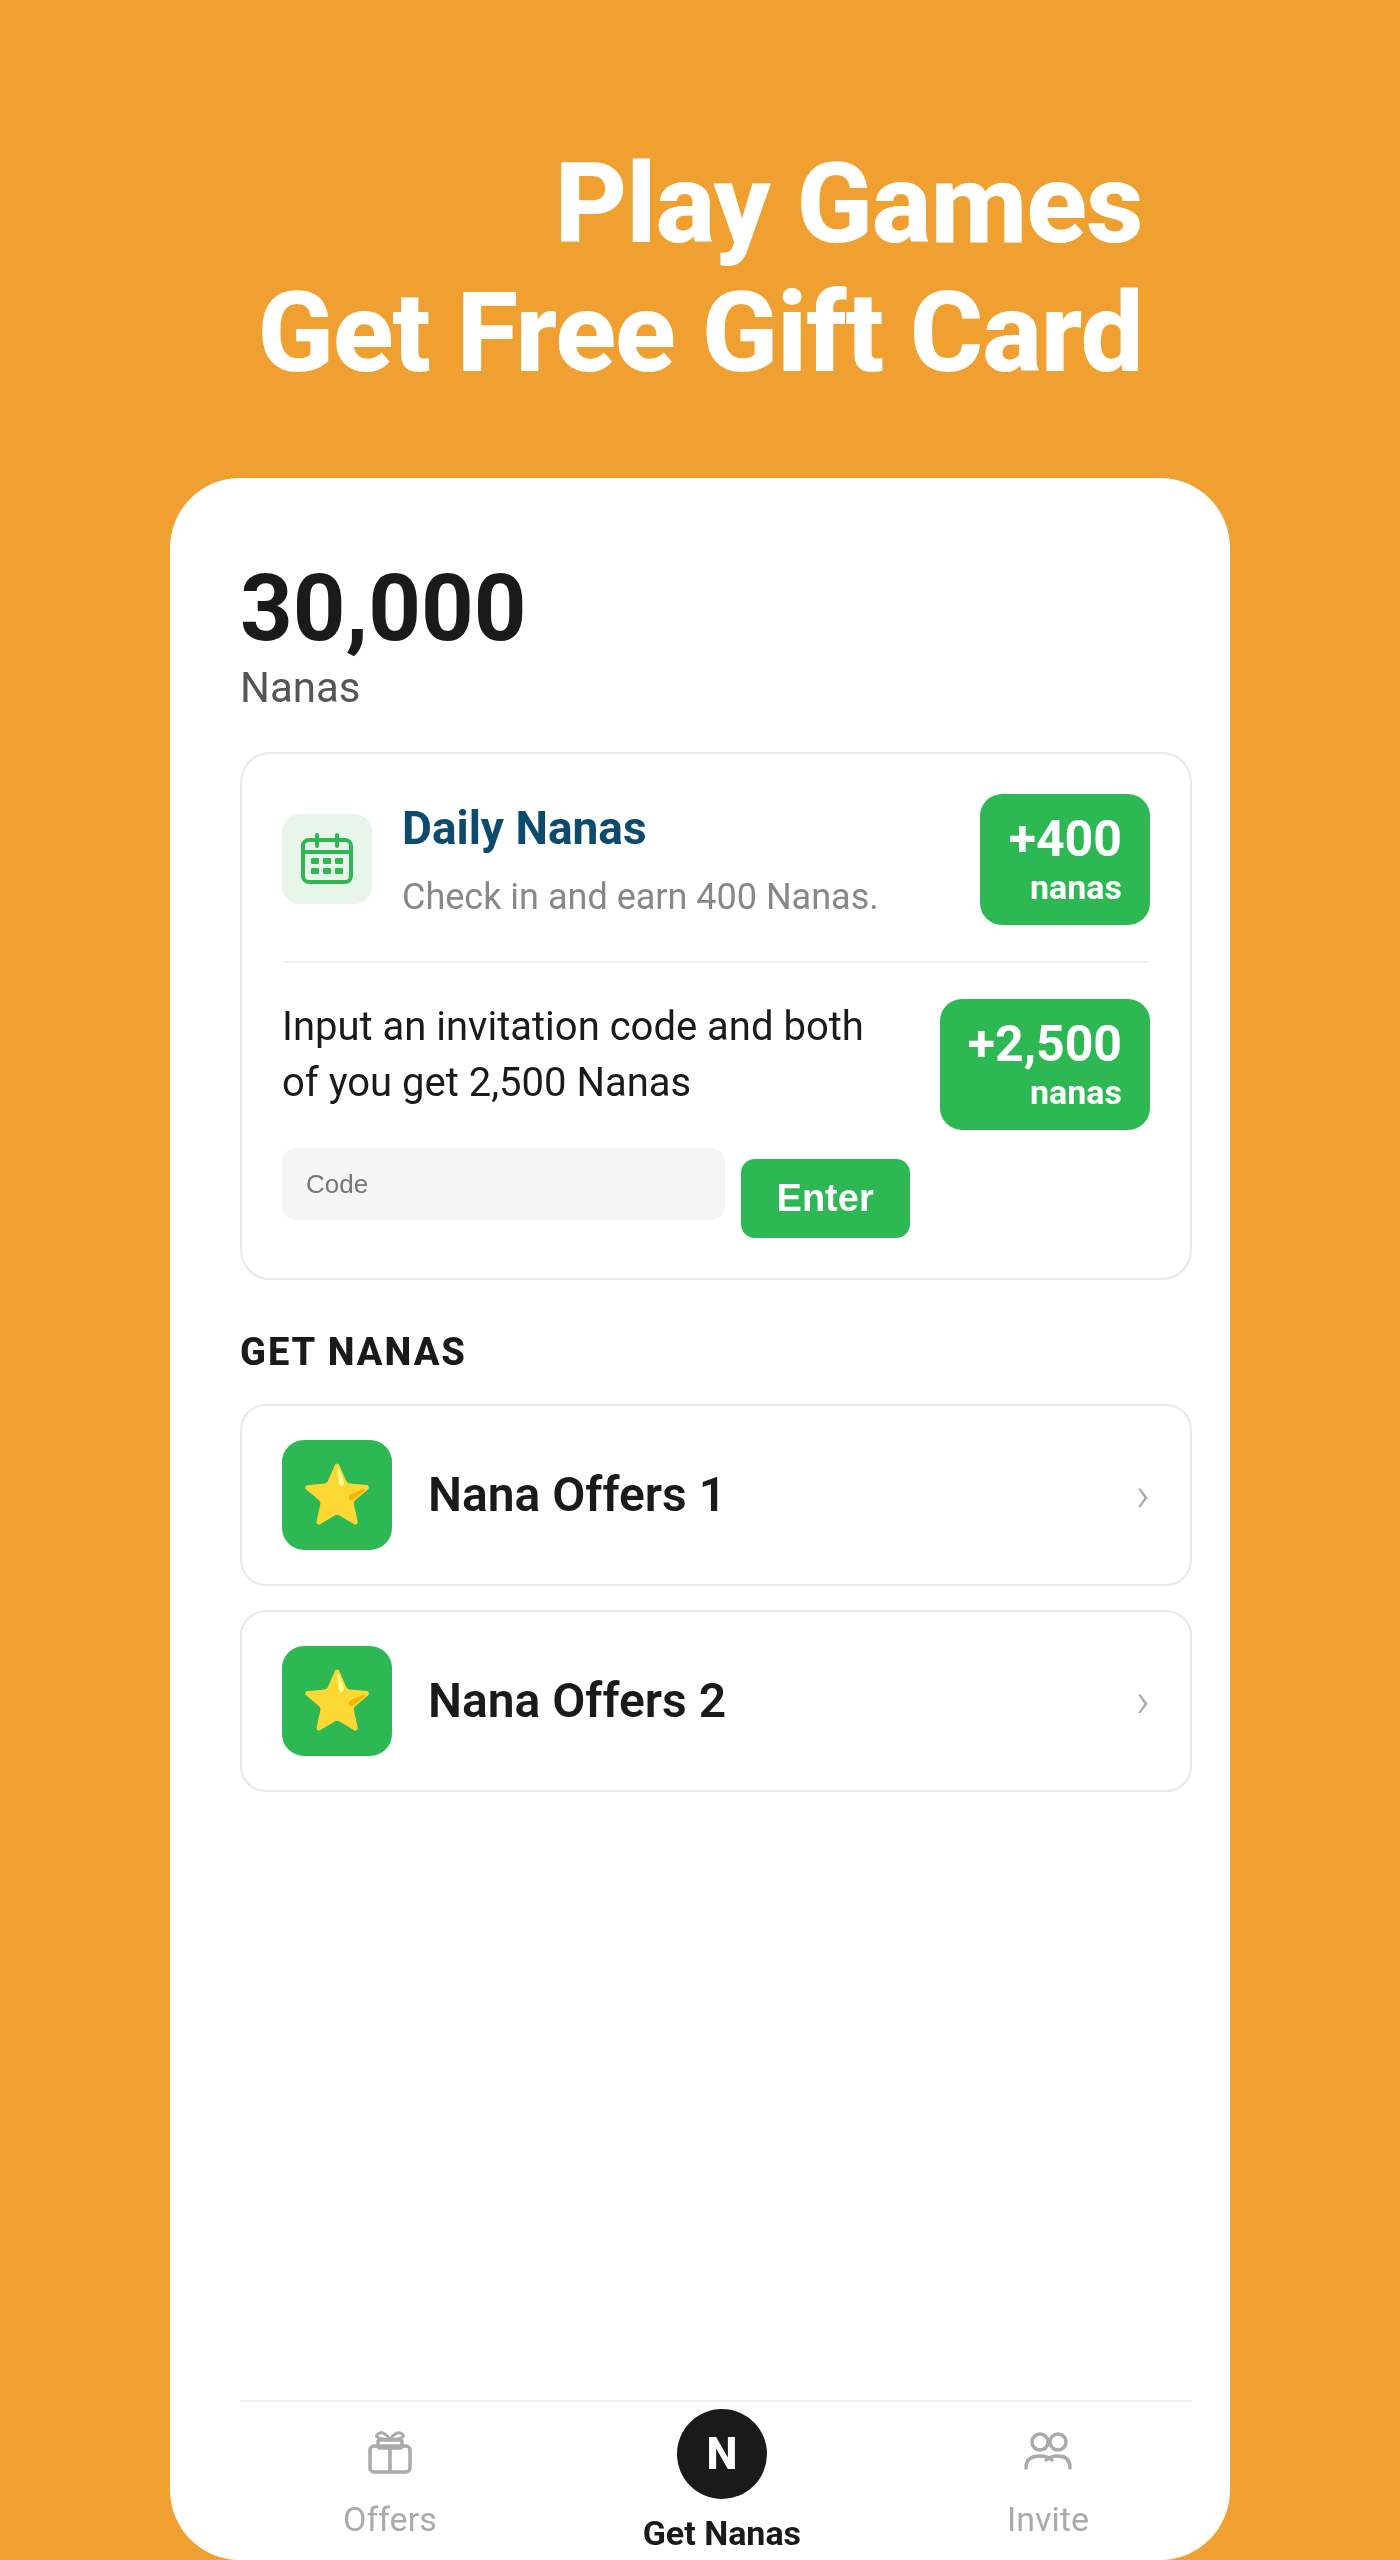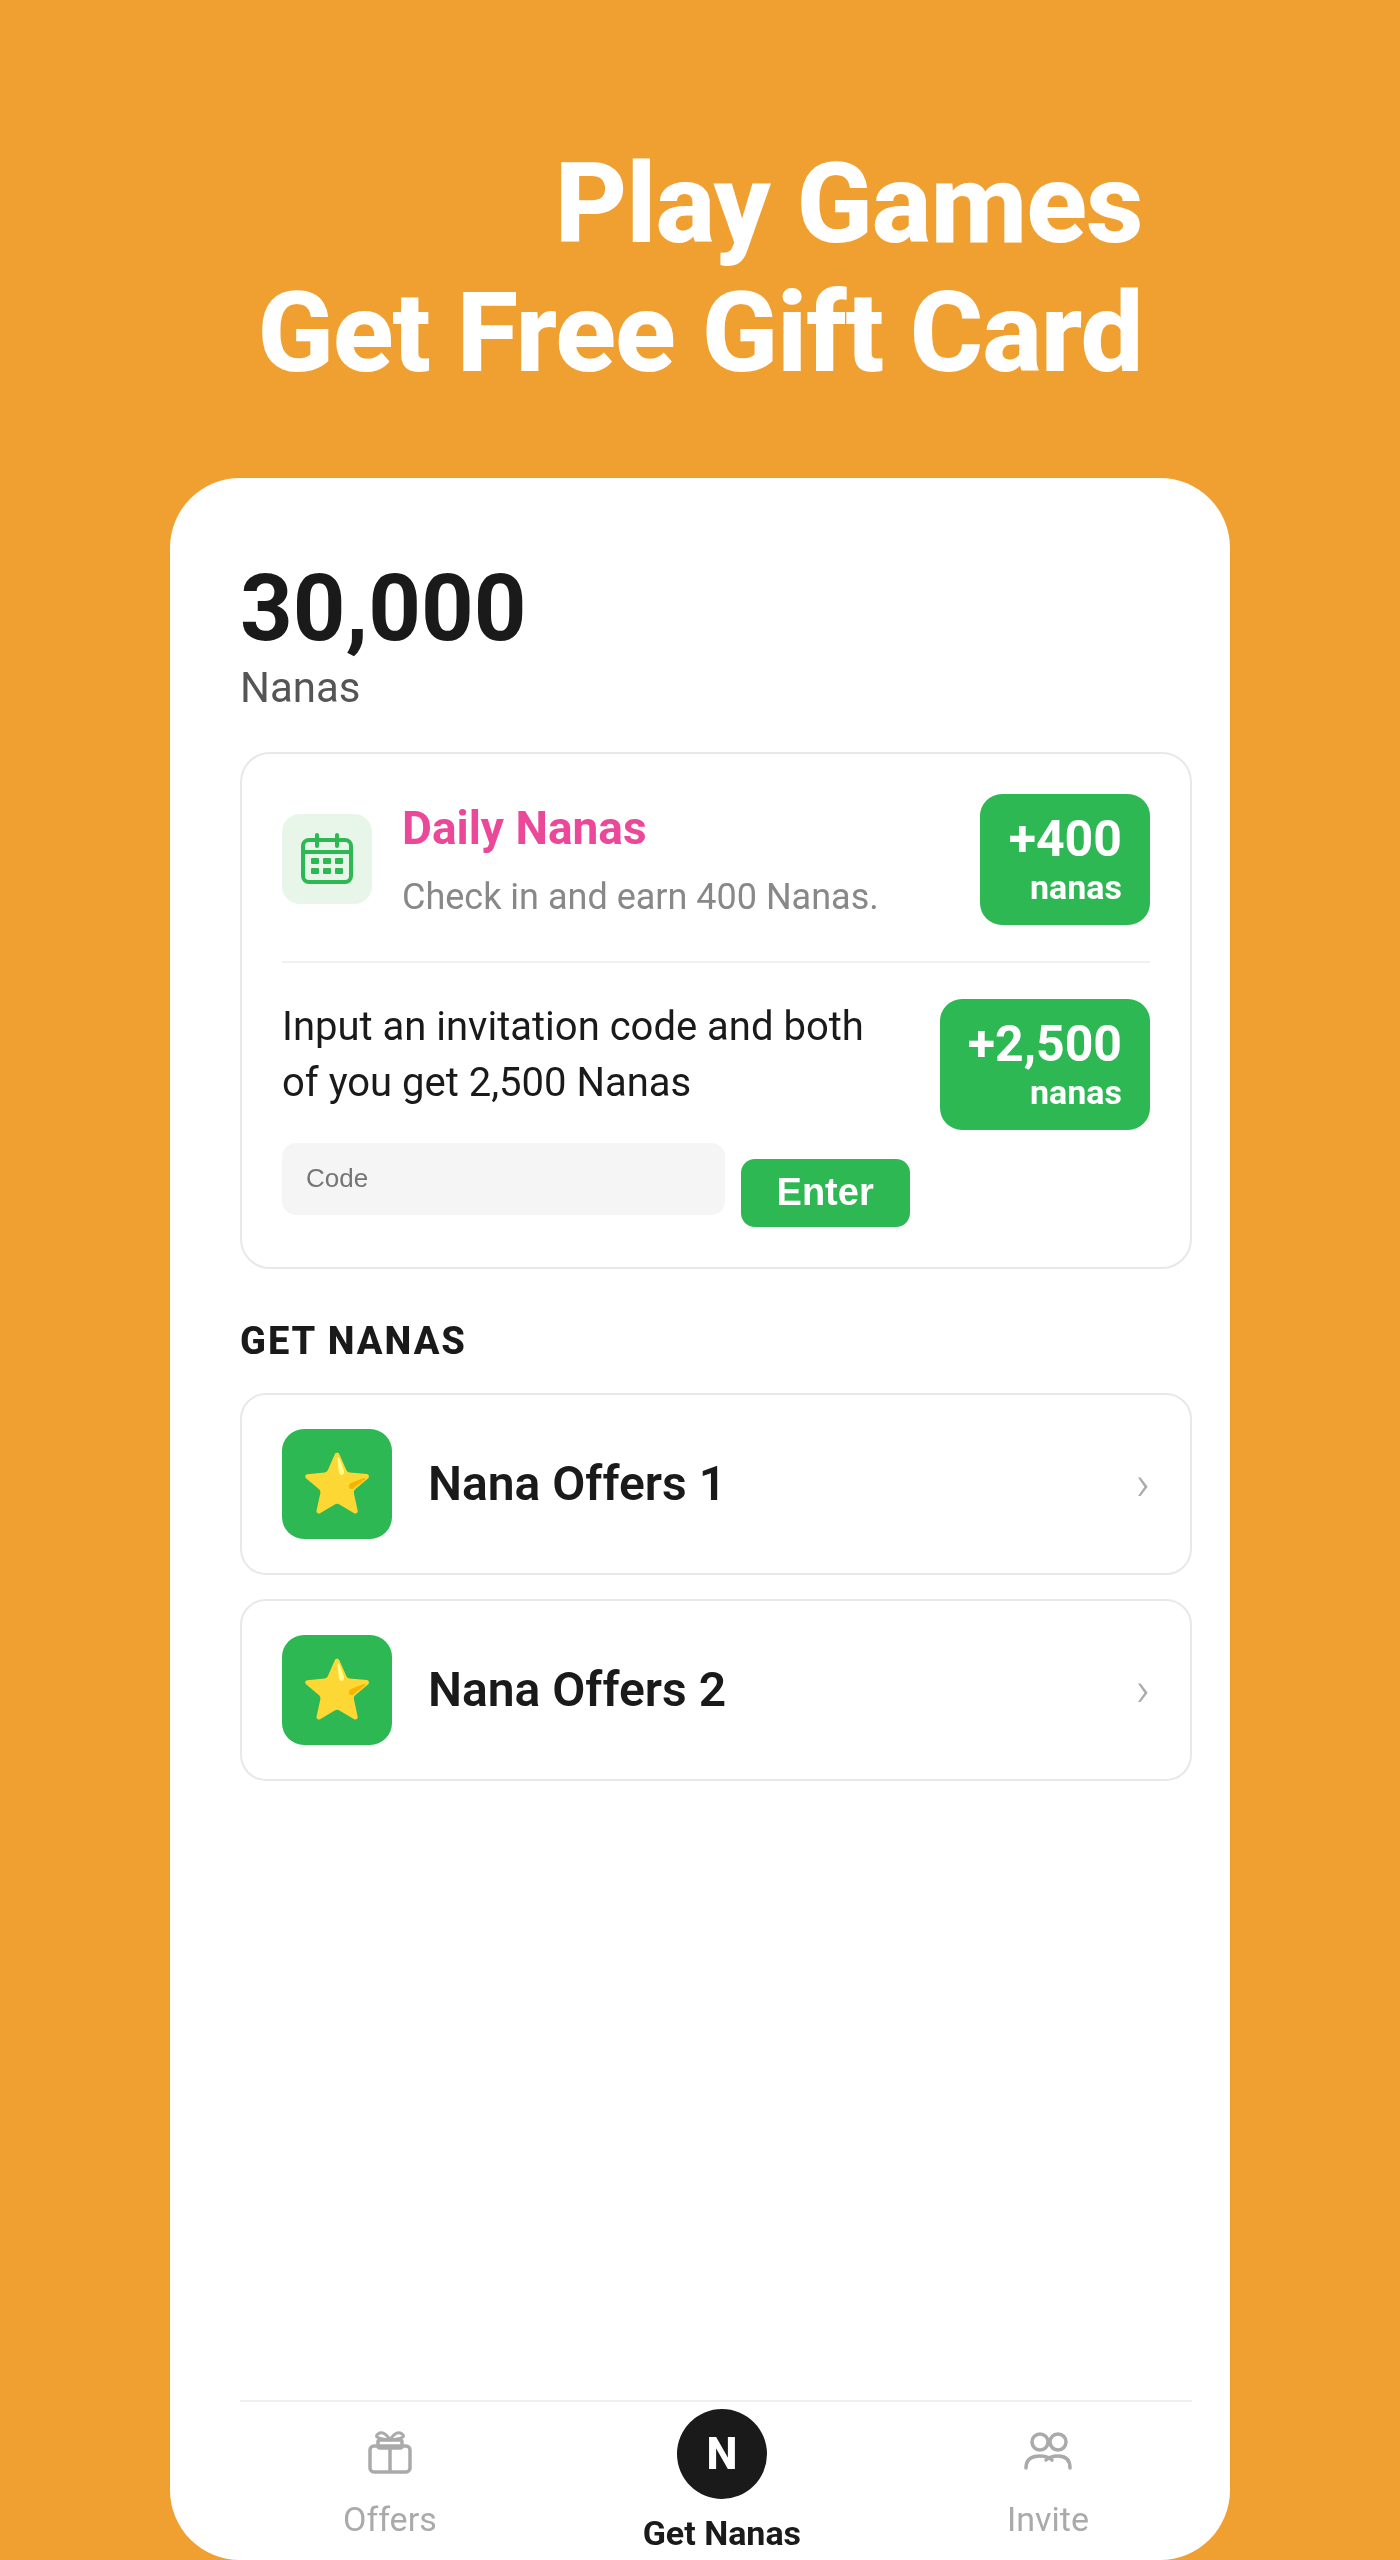--- a/index.html
+++ b/index.html
@@ -85,21 +85,21 @@
       height: 54px;
     }
 
     .daily-nanas-text {
       flex: 1;
     }
 
     .daily-nanas-title {
       font-size: 46px;
       font-weight: 700;
-      color: #ec4899;
+      color: #0c4a6e;
     }
 
     .daily-nanas-sub {
       font-size: 36px;
       color: #888;
       margin-top: 21px;
     }
 
     .green-badge {
       background: #2db854;
@@ -160,21 +160,21 @@
       font-size: 26px;
       color: #0f766e;
       outline: none;
     }
 
     .enter-btn {
       background: #2db854;
       color: white;
       border: none;
       border-radius: 14px;
-      height: 68px;
+      height: 79px;
       padding: 0 36px;
       font-size: 38px;
       font-weight: 600;
       cursor: pointer;
       white-space: nowrap;
       margin-top: 28px;
     }
 
     .get-nanas-section {
       margin-bottom: 40px;

